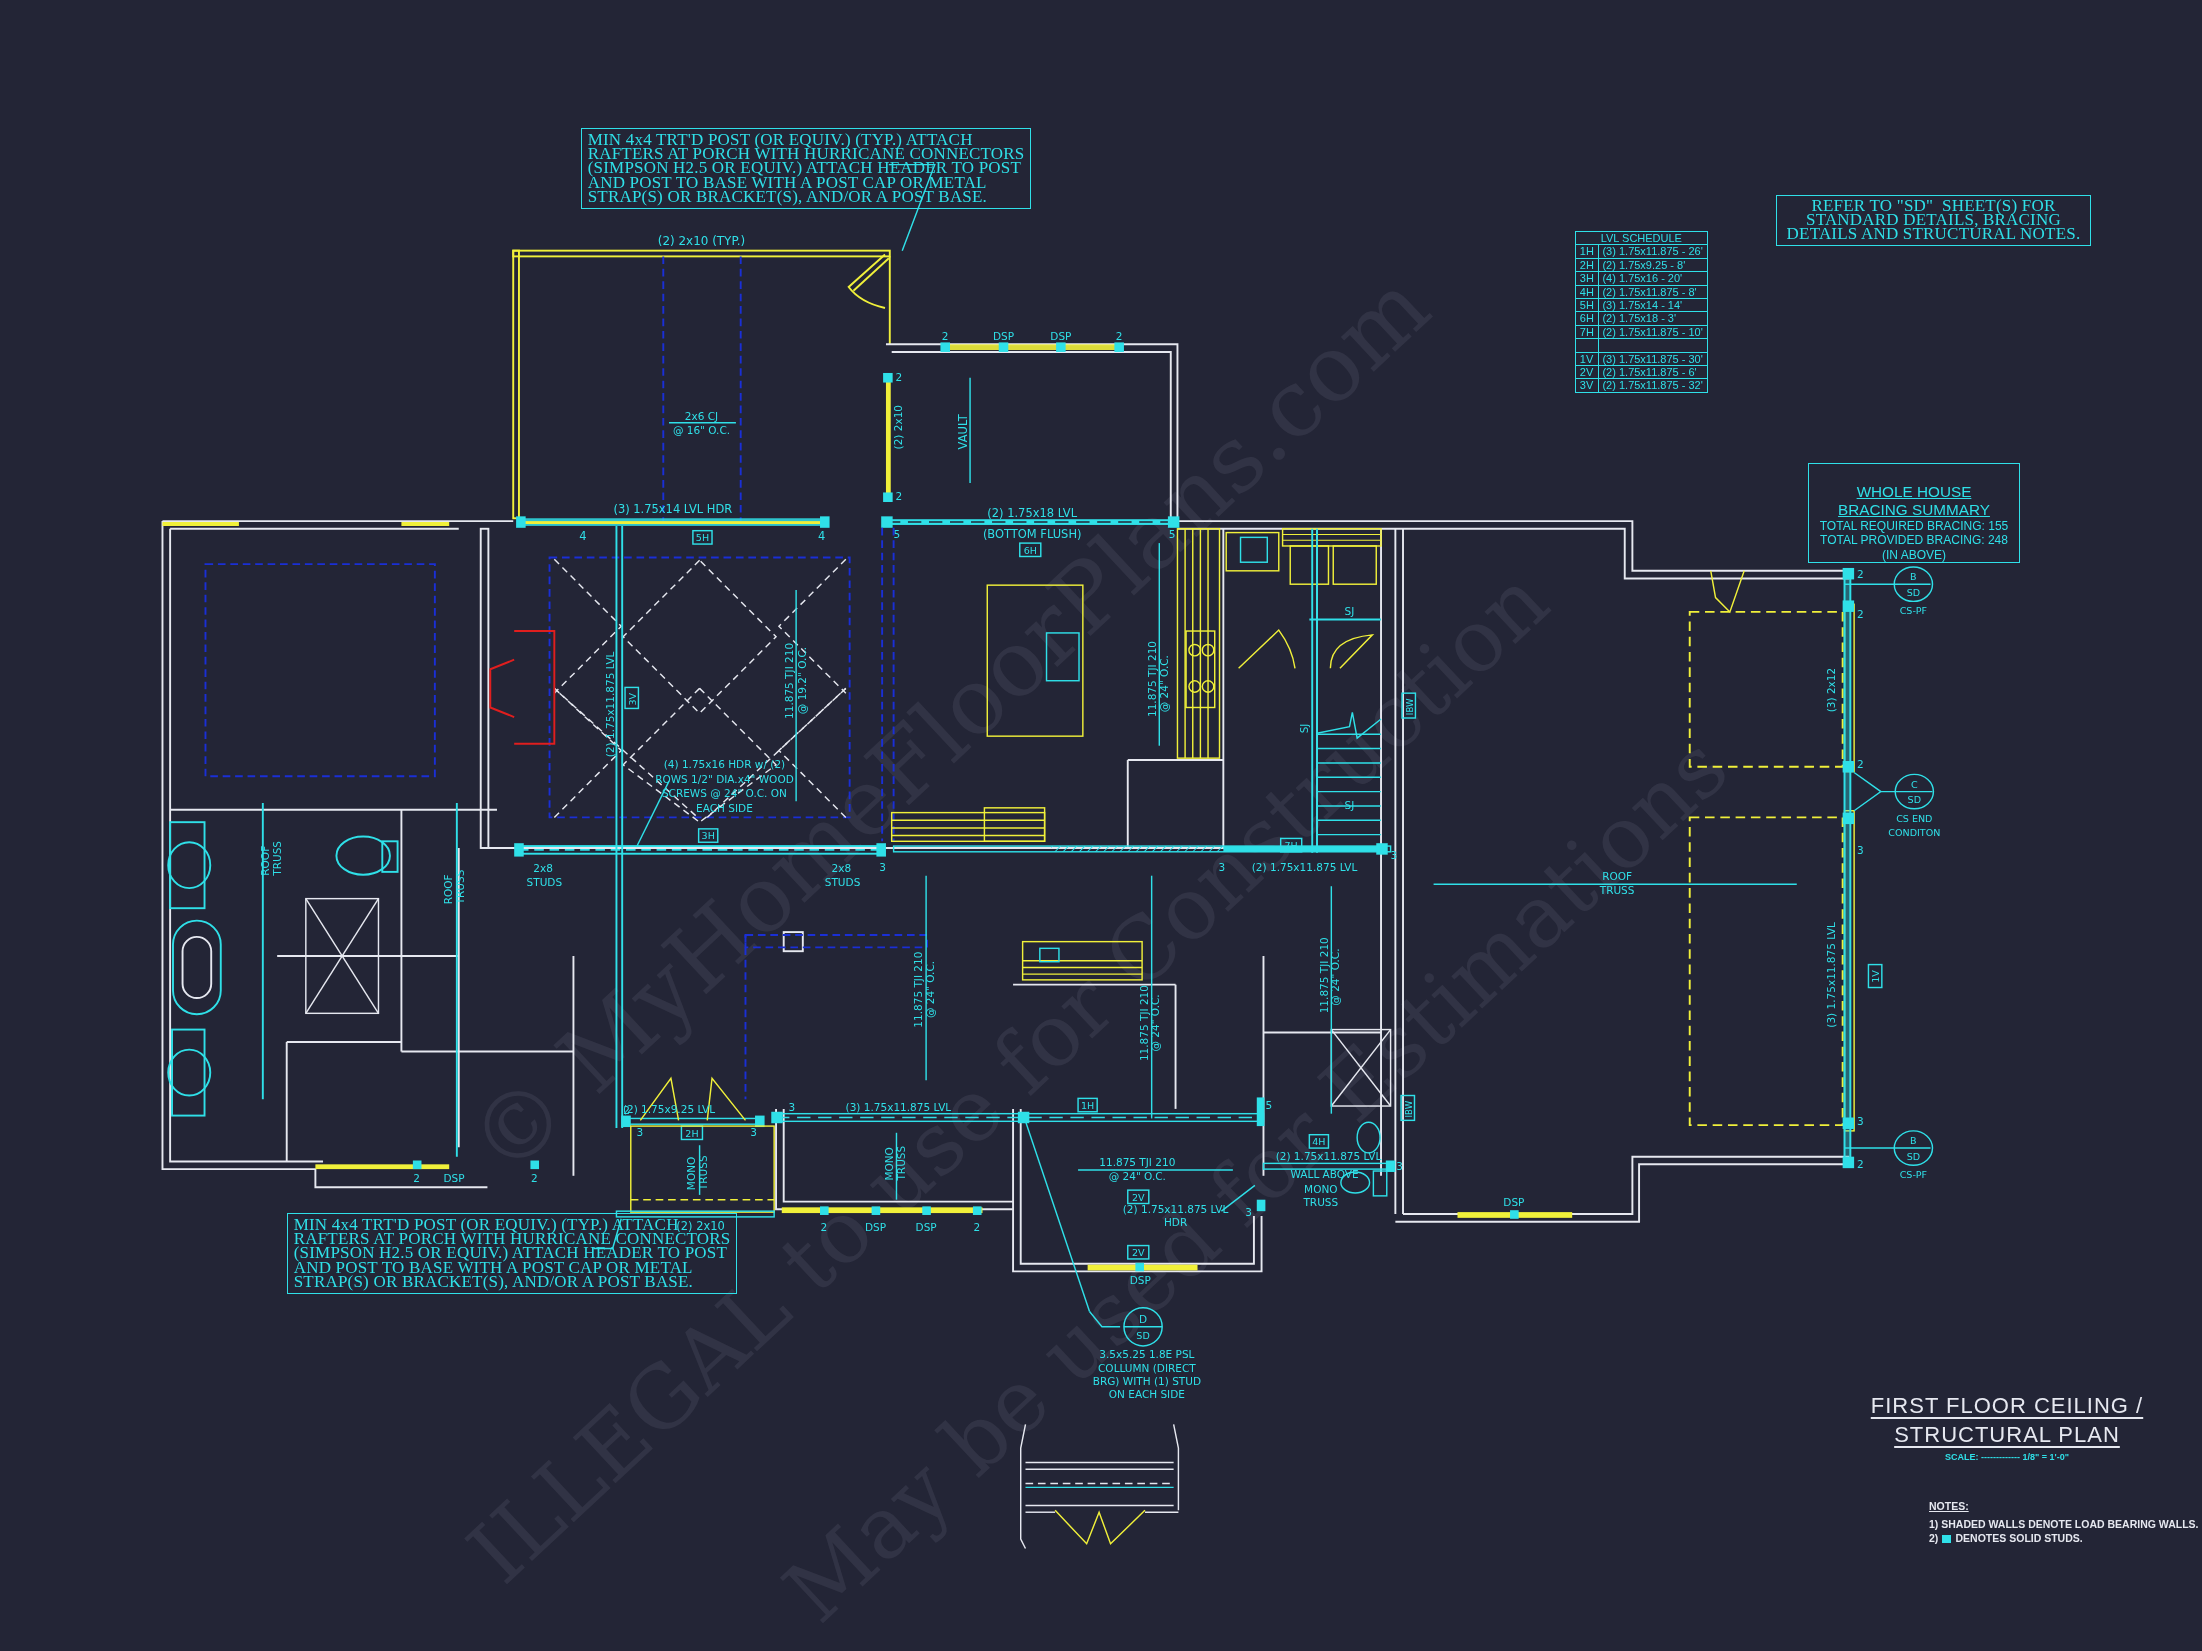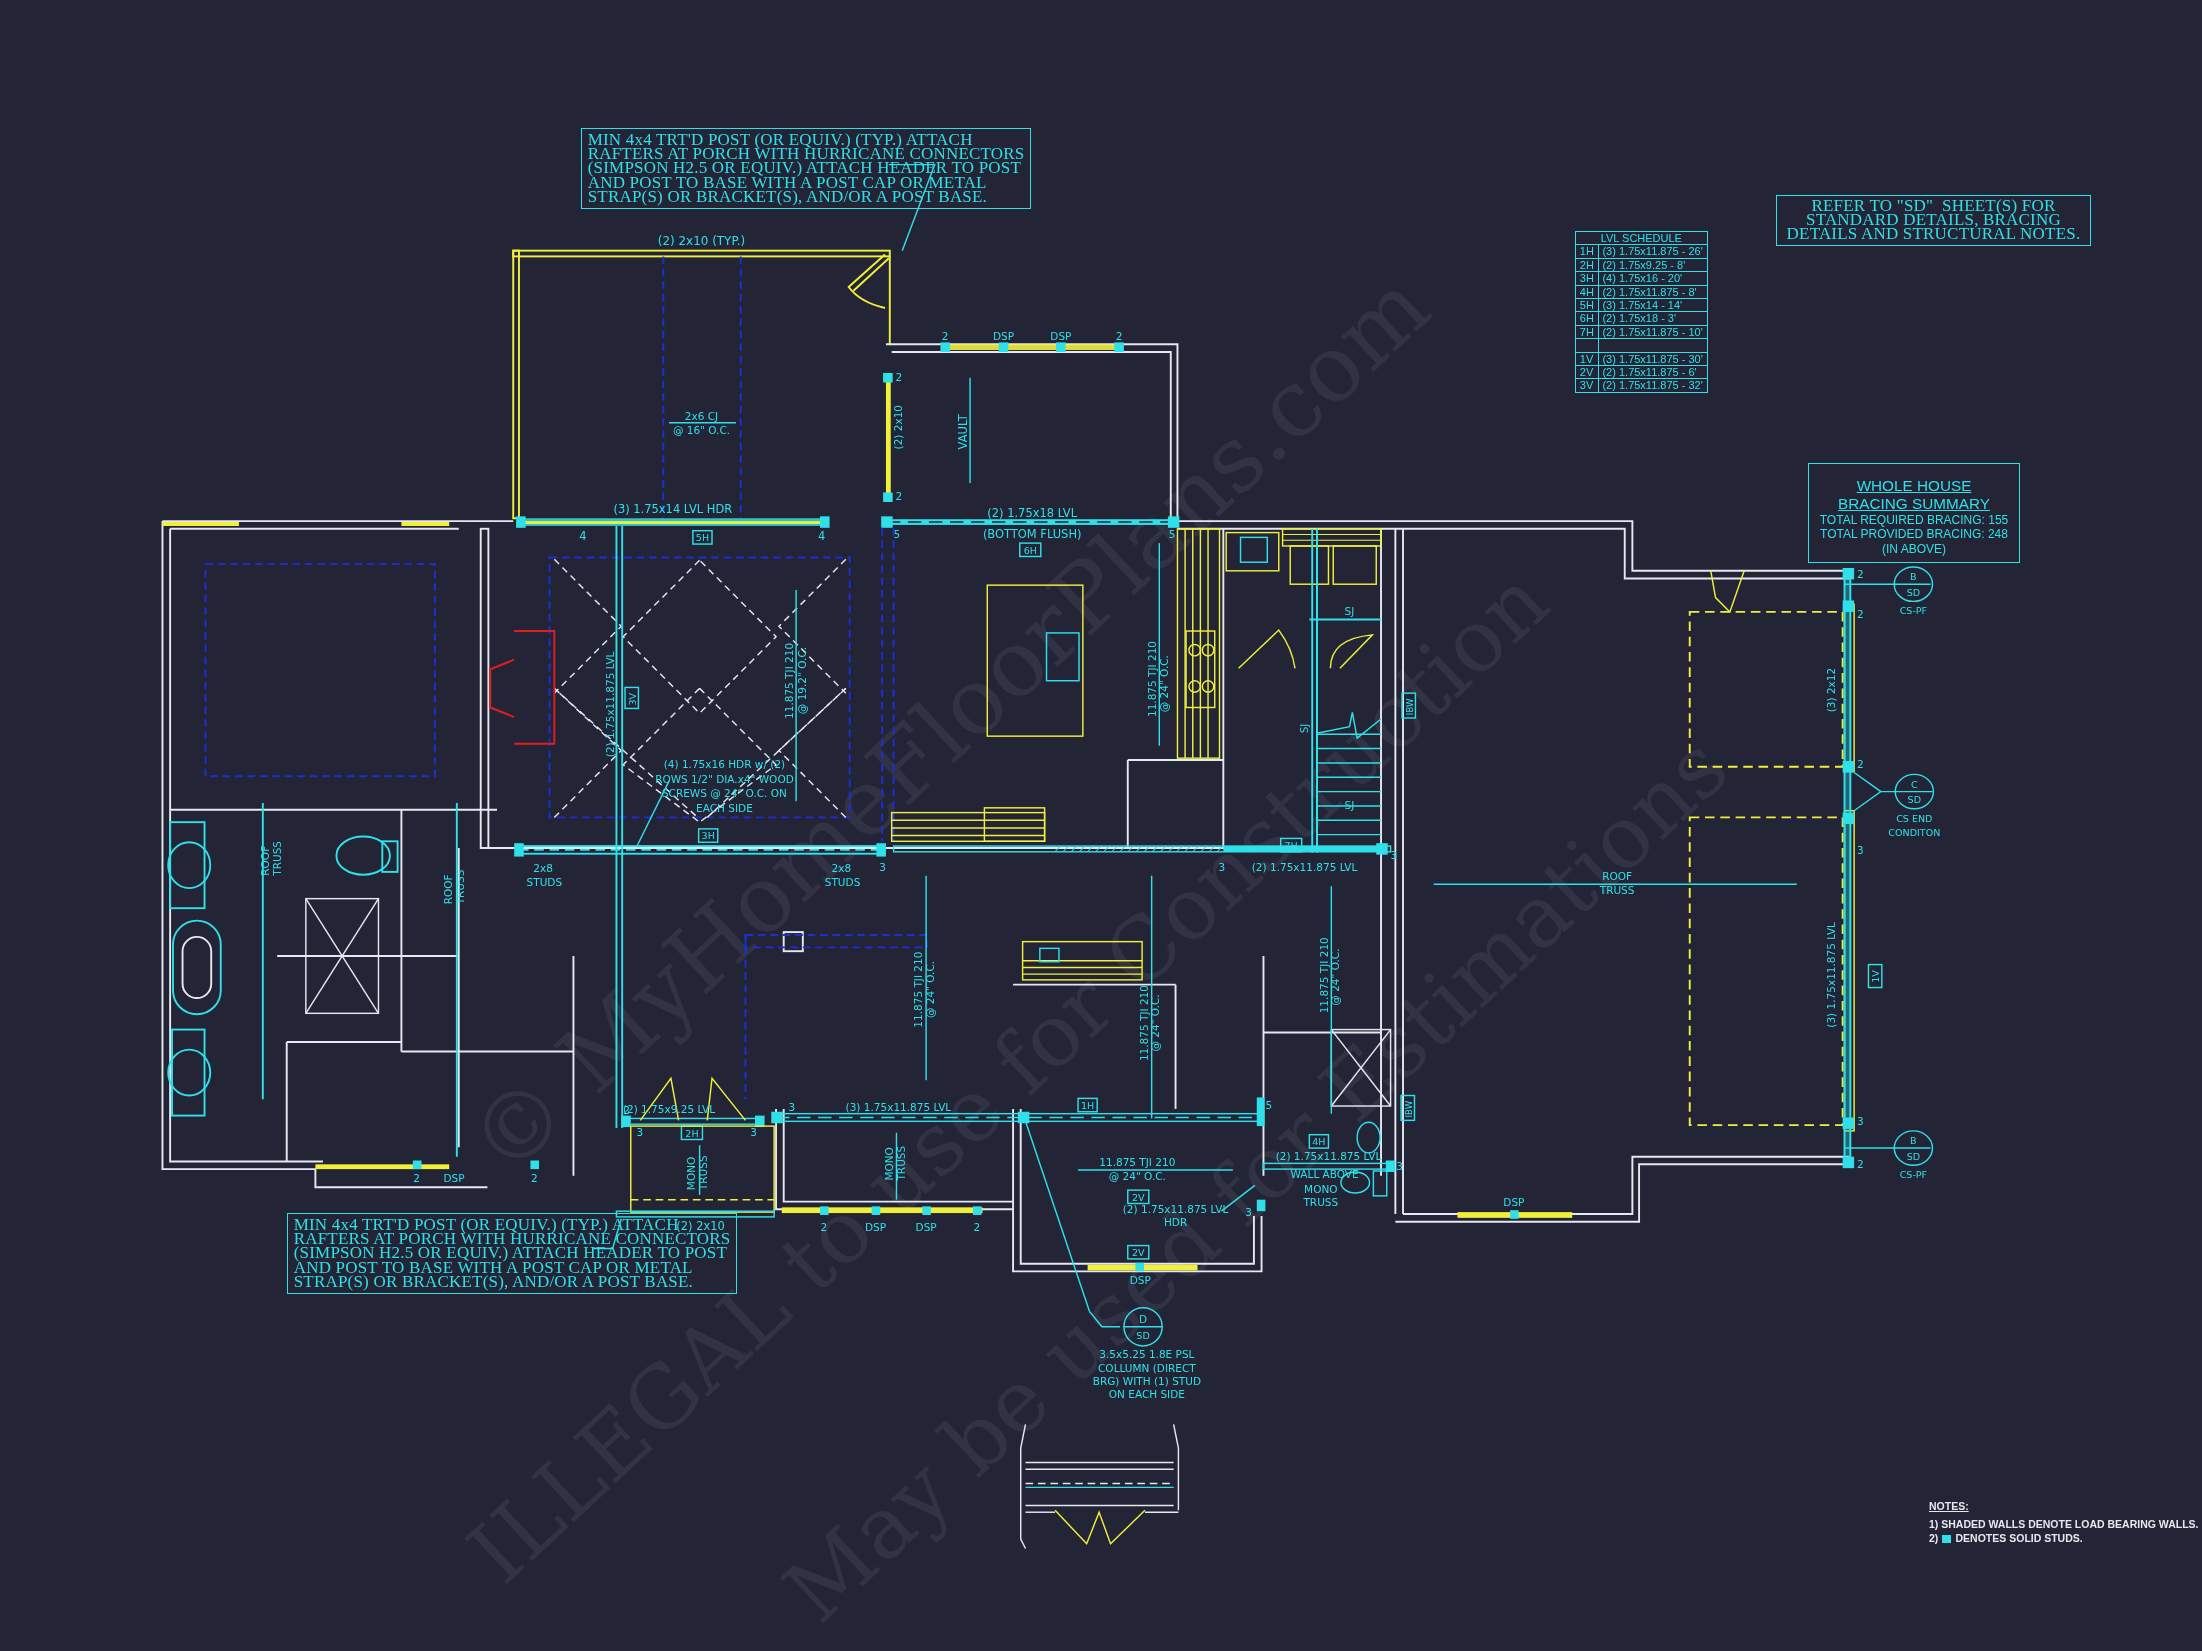--- a/index.html
+++ b/index.html
@@ -539,27 +539,32 @@
           <td>(2) 1.75x11.875 - 6'</td>
         </tr>
     <tr>
           <td>3V</td>
           <td>(2) 1.75x11.875 - 32'</td>
         </tr>
   </tbody>
     </table>
 
   <div class="brace">
-    <div class="t" style="margin-top:13px;">WHOLE HOUSE</div>
+    <div class="t" style="margin-top:19px;">WHOLE HOUSE</div>
     <div class="t">BRACING SUMMARY</div>
     <div class="s">TOTAL REQUIRED BRACING: 155</div>
     <div class="s">TOTAL PROVIDED BRACING: 248</div>
     <div class="s">(IN ABOVE)</div>
   </div>
 
+  <div class="titleblk">
+    <div class="l1">FIRST FLOOR CEILING /</div>
+    <div class="l2">STRUCTURAL PLAN</div>
+    <div class="scale">SCALE: ------------- 1/8" = 1'-0"</div>
+  </div>
 
   <div class="notes">
     <div class="h">NOTES:</div>
     <div>1) SHADED WALLS DENOTE LOAD BEARING WALLS.</div>
     <div><span>2)</span><span class="sq"></span><span>DENOTES SOLID STUDS.</span></div>
   </div>
 </div>
 
 
 </body></html>

